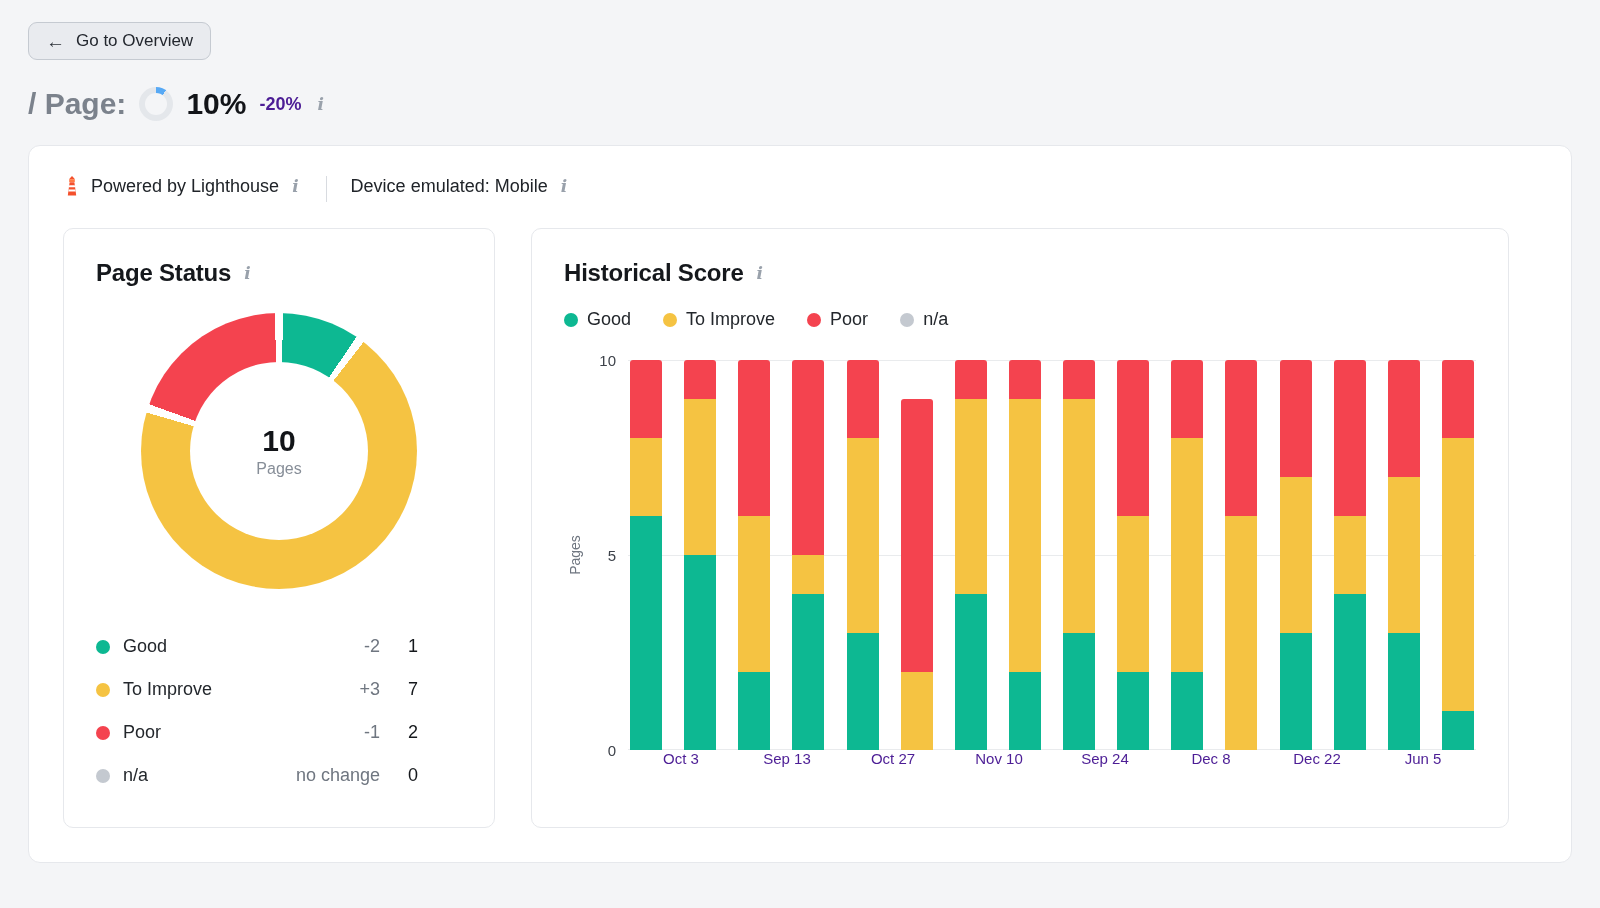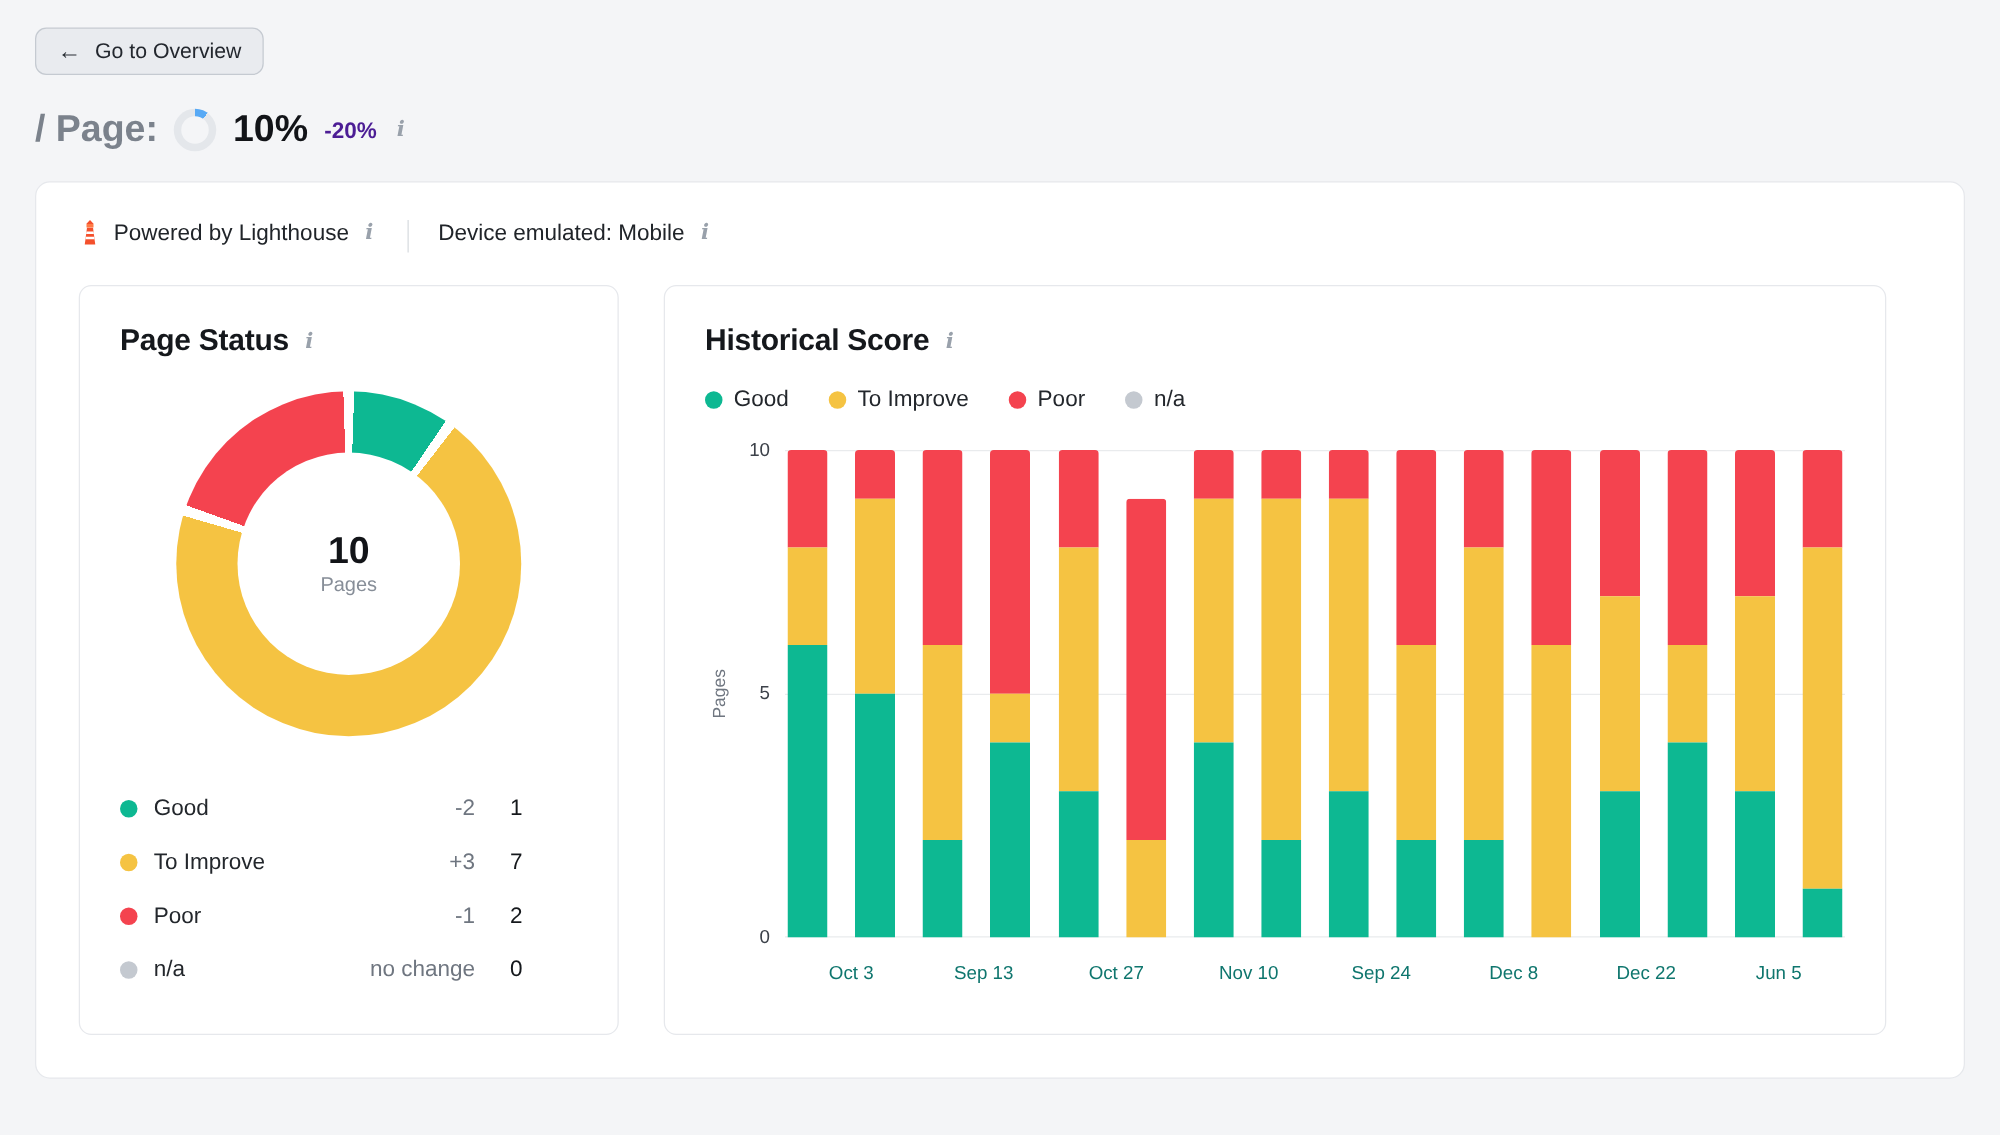--- a/index.html
+++ b/index.html
@@ -93,21 +93,21 @@
   .gridline { position: absolute; left: 0; right: 0; height: 1px; background: #e9ebed; }
   .gl-top { top: 0; }
   .gl-mid { top: 50%; }
   .gl-bottom { bottom: 0; }
   .bars {
     position: absolute; inset: 0; display: flex;
     justify-content: space-between; align-items: flex-end; padding: 0 2px;
   }
   .bar-stack { width: 32px; display: flex; flex-direction: column; border-radius: 3px 3px 0 0; overflow: hidden; }
   .seg { width: 100%; }
-  .x-labels { display: flex; margin-left: 64px; margin-top: 20px; font-size: 15px; color: #0f766e; }
+  .x-labels { display: flex; margin-left: 64px; margin-top: 0; font-size: 15px; color: #4c1d95; }
   .x-label { flex: 1; text-align: center; }
 </style>
 </head>
 <body>
 
 <div class="page">
 
   <button class="back-btn">
     <span class="arrow">←</span>
     <span>Go to Overview</span>

